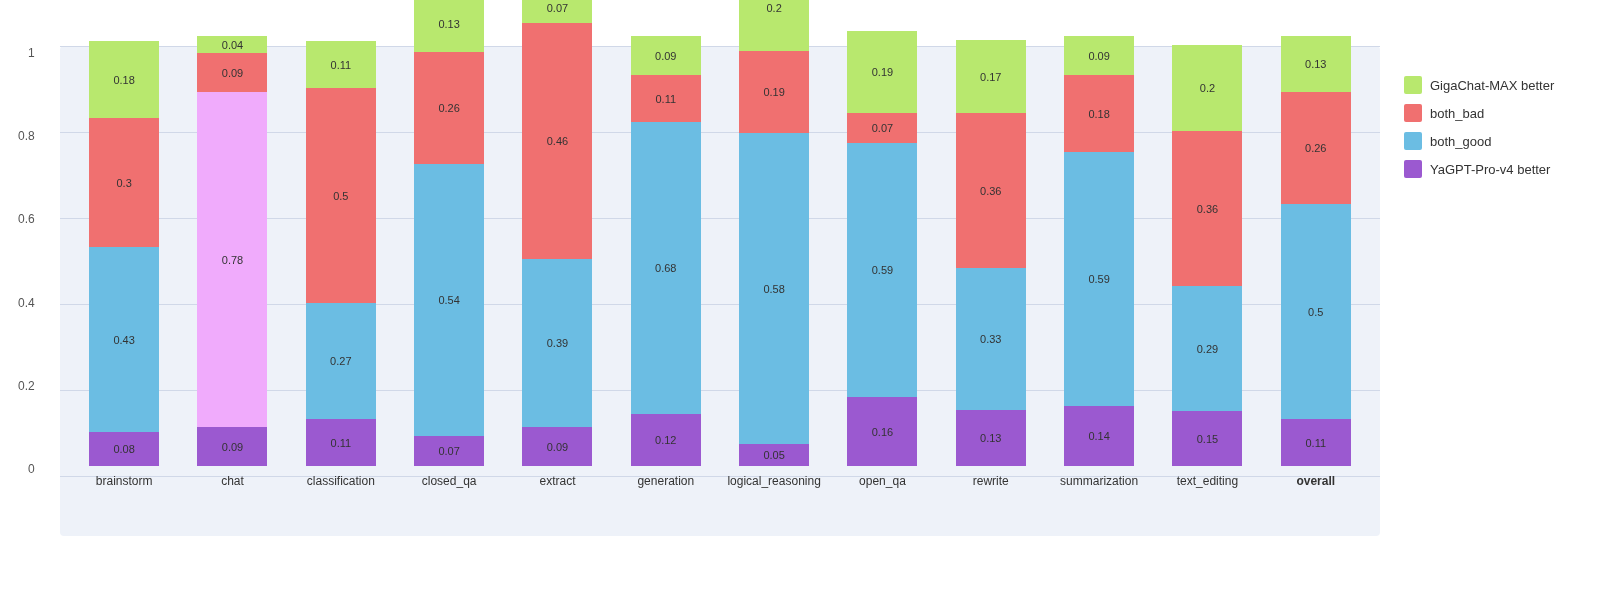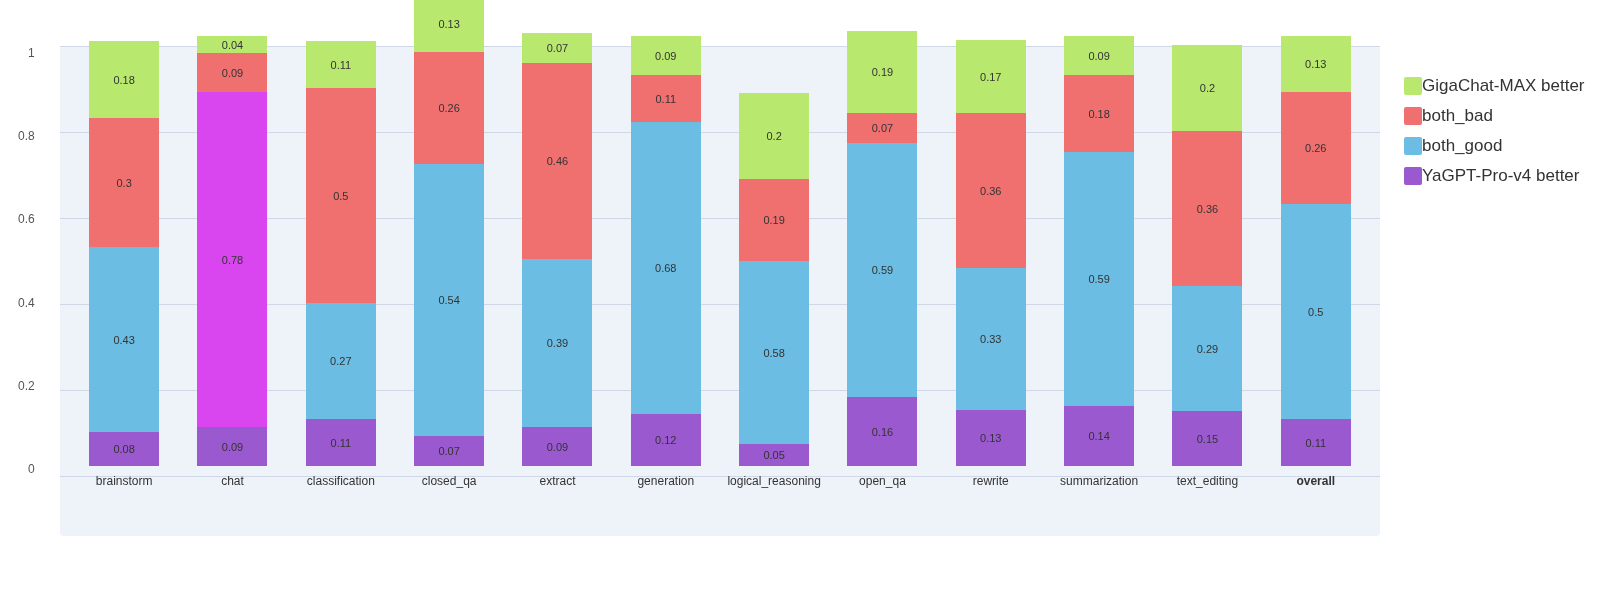--- a/index.html
+++ b/index.html
@@ -115,22 +115,22 @@
     .legend {
       margin-left: 24px;
       margin-top: 30px;
       display: flex;
       flex-direction: column;
       gap: 10px;
     }
     .legend-item {
       display: flex;
       align-items: center;
-      gap: 0;
-      font-size: 17px;
+      gap: 8px;
+      font-size: 13px;
       color: #333;
       text-align: right;
     }
     .legend-color {
       width: 18px;
       height: 18px;
       border-radius: 2px;
       flex-shrink: 0;
     }
   </style>
@@ -171,21 +171,21 @@
               <div class="bar-segment seg-purple" style="height: 34px; background: rgb(155, 89, 208);">0.08</div>
               <div class="bar-segment seg-blue" style="height: 185px; background: rgb(107, 189, 227);">0.43</div>
               <div class="bar-segment seg-red" style="height: 129px; background: rgb(240, 112, 112);">0.3</div>
               <div class="bar-segment seg-green" style="height: 77px; background: rgb(184, 232, 110);">0.18</div>
             </div>
             <div class="bar-label">brainstorm</div>
           </div>
           <div class="bar-group">
             <div class="bar-stack">
               <div class="bar-segment seg-purple" style="height: 39px; background: rgb(155, 89, 208);">0.09</div>
-              <div class="bar-segment seg-blue" style="height: 335px; background: #d946ef;">0.78</div>
+              <div class="bar-segment seg-blue" style="height: 335px; background: #f0abfc;">0.78</div>
               <div class="bar-segment seg-red" style="height: 39px; background: rgb(240, 112, 112);">0.09</div>
               <div class="bar-segment seg-green" style="height: 17px; background: rgb(184, 232, 110); text-align: center;">0.04</div>
             </div>
             <div class="bar-label">chat</div>
           </div>
           <div class="bar-group">
             <div class="bar-stack">
               <div class="bar-segment seg-purple" style="height: 47px; background: rgb(155, 89, 208);">0.11</div>
               <div class="bar-segment seg-blue" style="height: 116px; background: rgb(107, 189, 227);">0.27</div>
               <div class="bar-segment seg-red" style="height: 215px; background: rgb(240, 112, 112);">0.5</div>
@@ -199,38 +199,38 @@
               <div class="bar-segment seg-blue" style="height: 272px; background: rgb(107, 189, 227);">0.54</div>
               <div class="bar-segment seg-red" style="height: 112px; background: rgb(240, 112, 112);">0.26</div>
               <div class="bar-segment seg-green" style="height: 56px; background: rgb(184, 232, 110);">0.13</div>
             </div>
             <div class="bar-label">closed_qa</div>
           </div>
           <div class="bar-group">
             <div class="bar-stack">
               <div class="bar-segment seg-purple" style="height: 39px; background: rgb(155, 89, 208);">0.09</div>
               <div class="bar-segment seg-blue" style="height: 168px; background: rgb(107, 189, 227);">0.39</div>
-              <div class="bar-segment seg-red" style="height: 196px; background: rgb(240, 112, 112);">0.46</div>
+              <div class="bar-segment seg-red" style="height: 236px; background: rgb(240, 112, 112);">0.46</div>
               <div class="bar-segment seg-green" style="height: 30px; background: rgb(184, 232, 110);">0.07</div>
             </div>
             <div class="bar-label">extract</div>
           </div>
           <div class="bar-group">
             <div class="bar-stack">
               <div class="bar-segment seg-purple" style="height: 52px; background: rgb(155, 89, 208);">0.12</div>
               <div class="bar-segment seg-blue" style="height: 292px; background: rgb(107, 189, 227);">0.68</div>
               <div class="bar-segment seg-red" style="height: 47px; background: rgb(240, 112, 112);">0.11</div>
               <div class="bar-segment seg-green" style="height: 39px; background: rgb(184, 232, 110);">0.09</div>
             </div>
             <div class="bar-label">generation</div>
           </div>
           <div class="bar-group">
             <div class="bar-stack">
               <div class="bar-segment seg-purple" style="height: 22px; background: rgb(155, 89, 208);">0.05</div>
-              <div class="bar-segment seg-blue" style="height: 183px; background: rgb(107, 189, 227);">0.58</div>
+              <div class="bar-segment seg-blue" style="height: 311px; background: rgb(107, 189, 227);">0.58</div>
               <div class="bar-segment seg-red" style="height: 82px; background: rgb(240, 112, 112);">0.19</div>
               <div class="bar-segment seg-green" style="height: 86px; background: rgb(184, 232, 110);">0.2</div>
             </div>
             <div class="bar-label">logical_reasoning</div>
           </div>
           <div class="bar-group">
             <div class="bar-stack">
               <div class="bar-segment seg-purple" style="height: 69px; background: rgb(155, 89, 208);">0.16</div>
               <div class="bar-segment seg-blue" style="height: 254px; background: rgb(107, 189, 227);">0.59</div>
               <div class="bar-segment seg-red" style="height: 30px; background: rgb(240, 112, 112);">0.07</div>

